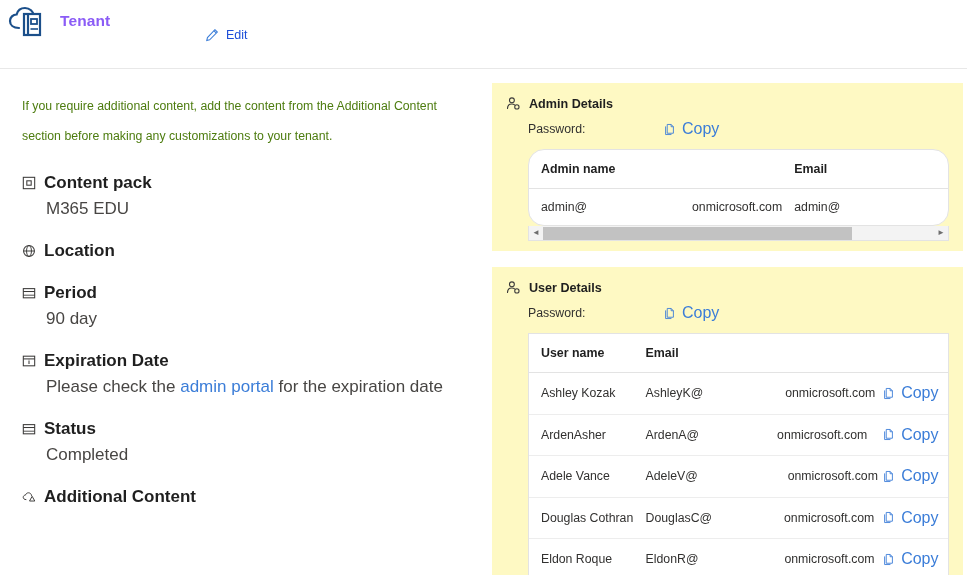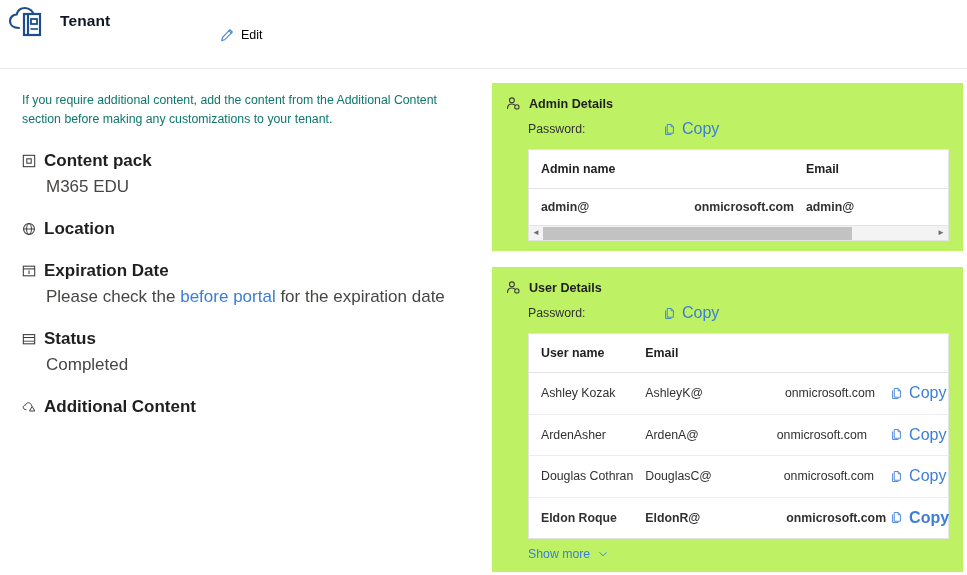--- a/index.html
+++ b/index.html
@@ -19,28 +19,28 @@
   }
   .brand {
     position: absolute;
     left: 8px; top: 4px;
     display: flex; align-items: center; gap: 12px;
   }
   .brand-icon { width: 40px; height: 34px; display: block; }
   .brand-title {
     font-size: 15.5px;
     font-weight: 600;
-    color: #0f172a;
+    color: #8b5cf6;
     letter-spacing: .1px;
   }
   .edit-btn {
     position: absolute;
-    left: 220px; top: 28px;
+    left: 205px; top: 28px;
     display: flex; align-items: center; gap: 7px;
-    color: #000000;
+    color: #1d4ed8;
     font-size: 12.5px;
     cursor: pointer;
     background: none; border: none;
     font-family: inherit;
   }
   .edit-btn svg { display: block; }
 
   
   .body { display: flex; height: 506px; }
   .left-col {
@@ -48,22 +48,22 @@
     padding: 22px 22px 0 22px;
   }
   .right-col {
     width: 475px;
     padding: 14px 4px 0 0;
   }
 
   
   .intro {
     font-size: 12.3px;
-    line-height: 19px;
-    color: #0f766e;
+    line-height: 30px;
+    color: #4d7c0f;
     max-width: 445px;
     margin-bottom: 22px;
   }
 
   
   .field { margin-bottom: 22px; }
   .field-head {
     display: flex; align-items: center; gap: 8px;
     margin-bottom: 6px;
   }
@@ -80,21 +80,21 @@
   }
   .field-value.muted { color: #605e5c; font-style: italic; }
   .link {
     color: #3b7dd8;
     text-decoration: none;
     cursor: pointer;
   }
 
   
   .panel {
-    background: #bef264;
+    background: #fef9c3;
     padding: 13px 14px 0 14px;
     margin-bottom: 16px;
   }
   .panel.user { padding-bottom: 10px; }
   .panel-head {
     display: flex; align-items: center; gap: 8px;
     margin-bottom: 9px;
   }
   .panel-head svg { display: block; }
   .panel-title {
@@ -130,28 +130,28 @@
     border-bottom: 1px solid #e3e3e3;
     white-space: nowrap;
   }
   .tbl td {
     font-size: 12.3px;
     color: #323130;
     padding: 11px 0 11px 12px;
     border-bottom: 1px solid #ededed;
     white-space: nowrap;
   }
-  .tbl tr:last-child td { border-bottom: none; font-weight: bold; }
+  .tbl tr:last-child td { border-bottom: none; }
 
   
   .redacted { display: inline-flex; align-items: baseline; }
   .redacted .gap { display: inline-block; }
 
   
-  .admin-tbl-wrap { overflow: hidden; }
+  .admin-tbl-wrap { overflow: hidden; border-radius: 16px; }
   .admin-tbl { width: 620px; }
   .admin-tbl th:nth-child(1) { width: 230px; }
   .admin-tbl th:nth-child(2) { width: 390px; }
 
   
   .hscroll {
     margin-left: 22px;
     height: 15px;
     background: #f3f3f3;
     border: 1px solid #e3e3e3;
@@ -239,35 +239,46 @@
             <circle cx="8" cy="8" r="6.2" stroke="#3b3a39" stroke-width="1.2"></circle>
             <ellipse cx="8" cy="8" rx="2.8" ry="6.2" stroke="#3b3a39" stroke-width="1.1"></ellipse>
             <line x1="2" y1="8" x2="14" y2="8" stroke="#3b3a39" stroke-width="1.1"></line>
           </svg>
         </span>
         <span class="field-label">Location</span>
       </div>
     </div>
 
     <div class="field">
+      <div class="field-head">
+        <span>
+          <svg width="14" height="14" viewBox="0 0 16 16" fill="none" xmlns="http://www.w3.org/2000/svg">
+            <rect x="1.5" y="3" width="13" height="10.5" stroke="#3b3a39" stroke-width="1.2"></rect>
+            <line x1="1.5" y1="6.3" x2="14.5" y2="6.3" stroke="#3b3a39" stroke-width="1.2"></line>
+            <line x1="1.5" y1="10.5" x2="14.5" y2="10.5" stroke="#3b3a39" stroke-width="1"></line>
+          </svg>
+        </span>
+        <span class="field-label">Period</span>
+      </div>
+      <div class="field-value">90 day</div>
     </div>
 
     <div class="field">
       <div class="field-head">
         <span>
           <svg width="14" height="14" viewBox="0 0 16 16" fill="none" xmlns="http://www.w3.org/2000/svg">
             <rect x="1.5" y="2.5" width="13" height="11" stroke="#3b3a39" stroke-width="1.2"></rect>
             <line x1="1.5" y1="5.6" x2="14.5" y2="5.6" stroke="#3b3a39" stroke-width="1.2"></line>
             <line x1="8" y1="7.8" x2="8" y2="11.3" stroke="#3b3a39" stroke-width="1.2"></line>
             <circle cx="8" cy="6.9" r="0.55" fill="#3b3a39"></circle>
           </svg>
         </span>
         <span class="field-label">Expiration Date</span>
       </div>
-      <div class="field-value"><span>Please check the </span><a class="link">before portal</a><span> for the expiration date</span></div>
+      <div class="field-value"><span>Please check the </span><a class="link">admin portal</a><span> for the expiration date</span></div>
     </div>
 
     <div class="field">
       <div class="field-head">
         <span>
           <svg width="14" height="14" viewBox="0 0 16 16" fill="none" xmlns="http://www.w3.org/2000/svg">
             <rect x="1.5" y="3" width="13" height="10.5" stroke="#3b3a39" stroke-width="1.2"></rect>
             <line x1="1.5" y1="6.3" x2="14.5" y2="6.3" stroke="#3b3a39" stroke-width="1.2"></line>
             <line x1="1.5" y1="10.5" x2="14.5" y2="10.5" stroke="#3b3a39" stroke-width="1"></line>
           </svg>
@@ -431,63 +442,85 @@
                       <path d="M5.2 1.8 H10 L12.8 4.6 V12.6 H5.2 Z" stroke="#3b7dd8" stroke-width="1.1" fill="none"></path>
                       <path d="M10 1.8 V4.6 H12.8" stroke="#3b7dd8" stroke-width="1.1" fill="none"></path>
                       <path d="M3.2 4.2 V14.2 H10.4" stroke="#3b7dd8" stroke-width="1.1" fill="none"></path>
                     </svg>
                   </span>
                   <span>Copy</span>
                 </span>
               </td>
             </tr>
             <tr>
-              <td>Douglas Cothran</td>
-              <td>
-                <span class="redacted">
-                    <span>DouglasC@</span>
-                    <span class="gap" style="width:72px"></span>
+              <td>Adele Vance</td>
+              <td>
+                <span class="redacted">
+                    <span>AdeleV@</span>
+                    <span class="gap" style="width:90px"></span>
                     <span>onmicrosoft.com</span>
                   </span>
               </td>
               <td class="copy-cell">
                 <span class="copy-link">
                   <span>
                     <svg width="13" height="13" viewBox="0 0 16 16" fill="none" xmlns="http://www.w3.org/2000/svg">
                       <path d="M5.2 1.8 H10 L12.8 4.6 V12.6 H5.2 Z" stroke="#3b7dd8" stroke-width="1.1" fill="none"></path>
                       <path d="M10 1.8 V4.6 H12.8" stroke="#3b7dd8" stroke-width="1.1" fill="none"></path>
                       <path d="M3.2 4.2 V14.2 H10.4" stroke="#3b7dd8" stroke-width="1.1" fill="none"></path>
                     </svg>
                   </span>
                   <span>Copy</span>
                 </span>
               </td>
             </tr>
             <tr>
-              <td>Eldon Roque</td>
-              <td>
-                <span class="redacted">
-                    <span>EldonR@</span>
-                    <span class="gap" style="width:86px"></span>
+              <td>Douglas Cothran</td>
+              <td>
+                <span class="redacted">
+                    <span>DouglasC@</span>
+                    <span class="gap" style="width:72px"></span>
                     <span>onmicrosoft.com</span>
                   </span>
               </td>
               <td class="copy-cell">
                 <span class="copy-link">
                   <span>
                     <svg width="13" height="13" viewBox="0 0 16 16" fill="none" xmlns="http://www.w3.org/2000/svg">
                       <path d="M5.2 1.8 H10 L12.8 4.6 V12.6 H5.2 Z" stroke="#3b7dd8" stroke-width="1.1" fill="none"></path>
                       <path d="M10 1.8 V4.6 H12.8" stroke="#3b7dd8" stroke-width="1.1" fill="none"></path>
                       <path d="M3.2 4.2 V14.2 H10.4" stroke="#3b7dd8" stroke-width="1.1" fill="none"></path>
                     </svg>
                   </span>
                   <span>Copy</span>
                 </span>
               </td>
             </tr>
+            <tr>
+              <td>Eldon Roque</td>
+              <td>
+                <span class="redacted">
+                    <span>EldonR@</span>
+                    <span class="gap" style="width:86px"></span>
+                    <span>onmicrosoft.com</span>
+                  </span>
+              </td>
+              <td class="copy-cell">
+                <span class="copy-link">
+                  <span>
+                    <svg width="13" height="13" viewBox="0 0 16 16" fill="none" xmlns="http://www.w3.org/2000/svg">
+                      <path d="M5.2 1.8 H10 L12.8 4.6 V12.6 H5.2 Z" stroke="#3b7dd8" stroke-width="1.1" fill="none"></path>
+                      <path d="M10 1.8 V4.6 H12.8" stroke="#3b7dd8" stroke-width="1.1" fill="none"></path>
+                      <path d="M3.2 4.2 V14.2 H10.4" stroke="#3b7dd8" stroke-width="1.1" fill="none"></path>
+                    </svg>
+                  </span>
+                  <span>Copy</span>
+                </span>
+              </td>
+            </tr>
           </tbody>
         </table>
       </div>
 
       <span class="show-more">
         <span>Show more</span>
         <span>
           <svg width="12" height="12" viewBox="0 0 16 16" fill="none" xmlns="http://www.w3.org/2000/svg">
             <path d="M3.5 6 L8 10.3 L12.5 6" stroke="#3b7dd8" stroke-width="1.2" fill="none" stroke-linecap="round"></path>
           </svg>

